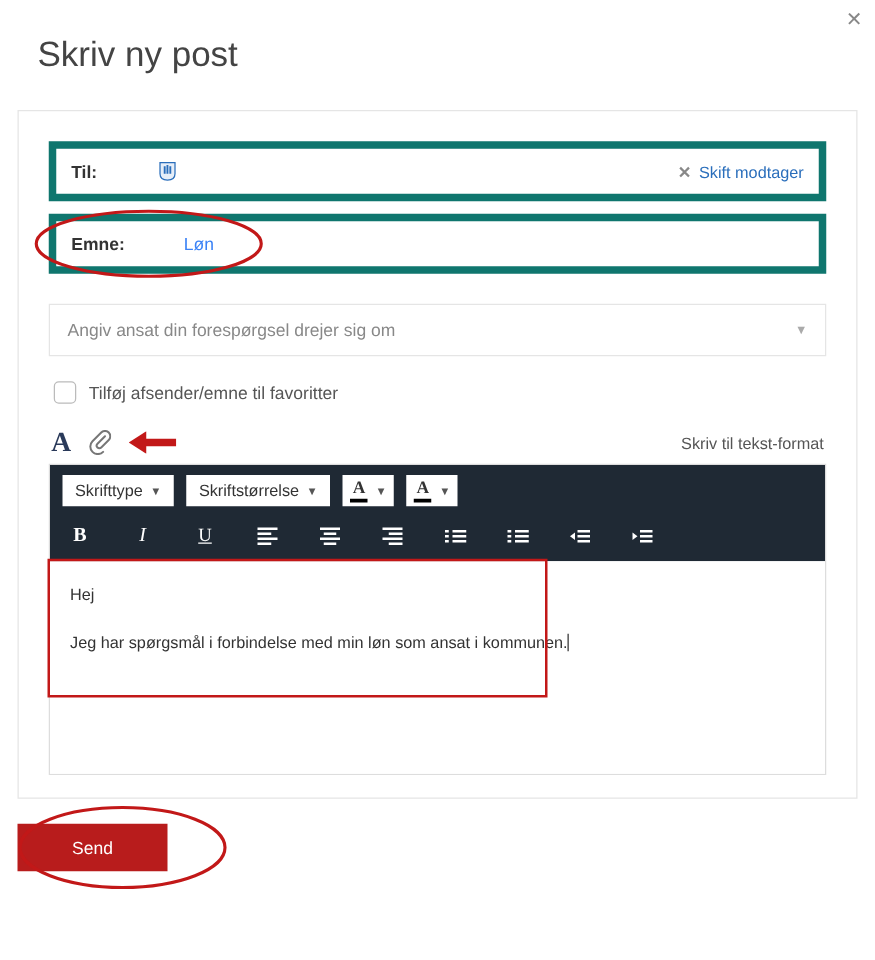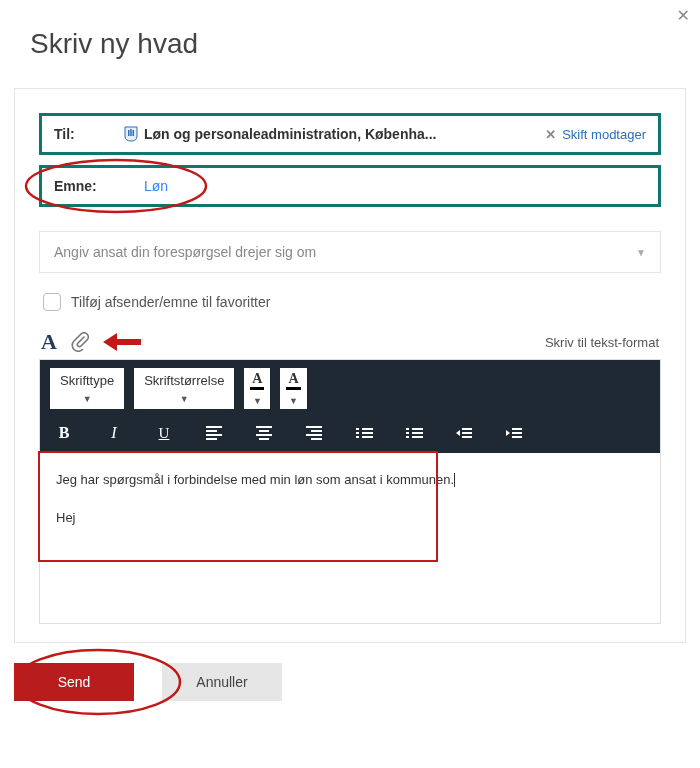--- a/index.html
+++ b/index.html
@@ -28,21 +28,21 @@
   }
   .form-area {
     margin: 28px 14px 0 14px;
     border: 1px solid #e5e5e5;
     padding: 24px 24px 18px 24px;
     position: relative;
   }
   .row {
     display: flex;
     align-items: center;
-    border: 3px solid #0f766e;
+    border: 6px solid #0f766e;
     background: #fff;
     padding: 10px 12px;
     margin-bottom: 10px;
   }
   .row-label {
     font-weight: bold;
     width: 70px;
   }
   .recipient-badge {
     display: flex;
@@ -147,21 +147,20 @@
     margin-bottom: 8px;
   }
   .tb-dropdown {
     background: #fff;
     padding: 5px 10px;
     font-size: 13px;
     display: flex;
     align-items: center;
     gap: 6px;
     cursor: pointer;
-    flex-direction: column;
   }
   .tb-dropdown .caret-sm {
     font-size: 9px;
     color: #555;
   }
   .tb-dropdown.mini {
     padding: 3px 6px;
   }
   .tb-dropdown.mini .letter {
     font-family: Georgia, serif;
@@ -278,36 +277,35 @@
     left: -4px;
     top: -18px;
     pointer-events: none;
   }
 </style>
 </head>
 <body>
 
 <div class="close-x">✕</div>
 
-<h1 class="page-title">Skriv ny hvad</h1>
+<h1 class="page-title">Skriv ny post</h1>
 
 <div class="form-area">
 
   <div class="row">
     <span class="row-label">Til:</span>
     <span class="recipient-badge">
       <span class="shield-icon">
         <svg width="14" height="16" viewBox="0 0 14 16">
           <path d="M1 1 h12 v9 q0 5 -6 5 q-6 0 -6 -5 z" fill="#e6eef8" stroke="#2a6ebb" stroke-width="1"></path>
           <rect x="4" y="4" width="1.5" height="6" fill="#2a6ebb"></rect>
           <rect x="6.2" y="3" width="1.5" height="7" fill="#2a6ebb"></rect>
           <rect x="8.5" y="4" width="1.5" height="6" fill="#2a6ebb"></rect>
         </svg>
       </span>
-      <span>Løn og personaleadministration, Københa...</span>
     </span>
     <span class="change-recipient">
       <span class="x">✕</span>
       <span>Skift modtager</span>
     </span>
   </div>
 
   <div class="row subject-row">
     <svg class="subject-ellipse" width="200" height="64">
       <ellipse cx="100" cy="32" rx="90" ry="26" fill="none" stroke="#c21818" stroke-width="2.5"></ellipse>
@@ -438,29 +436,28 @@
                 <span></span>
                 <span></span>
               </div>
             </div>
         </div>
       </div>
     </div>
     <div class="editor-body">
       <div class="red-box"></div>
       <div class="editor-text" contenteditable="false" style="">
+        <p>Hej</p>
         <p><span>Jeg har spørgsmål i forbindelse med min løn som ansat i kommunen.</span><span class="caret-blink"></span></p>
-        <p>Hej</p>
       </div>
     </div>
   </div>
 
 </div>
 
 <div class="button-bar">
   <svg class="send-ellipse" width="180" height="74">
     <ellipse cx="88" cy="37" rx="82" ry="32" fill="none" stroke="#c21818" stroke-width="2.5"></ellipse>
   </svg>
   <div class="button-bar-left">
     <button class="btn btn-primary">Send</button>
-    <button class="btn btn-secondary">Annuller</button>
   </div>
 </div>
 
 </body></html>

